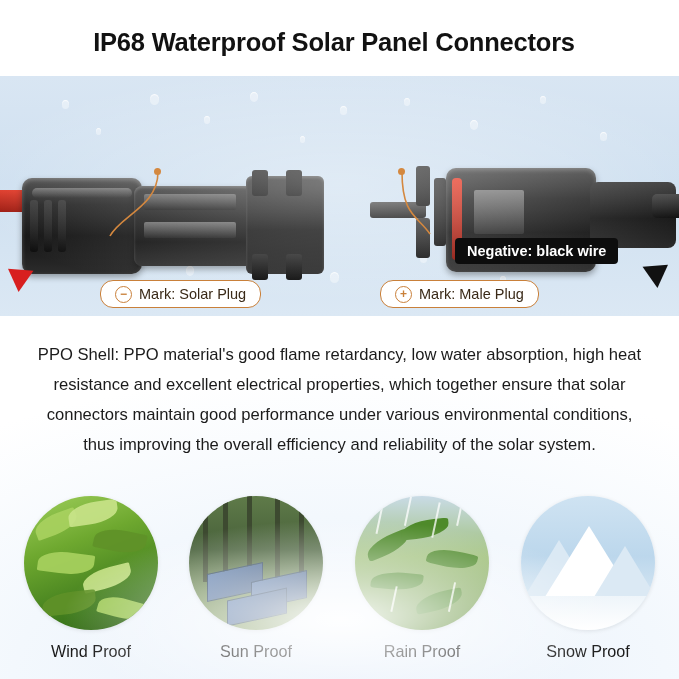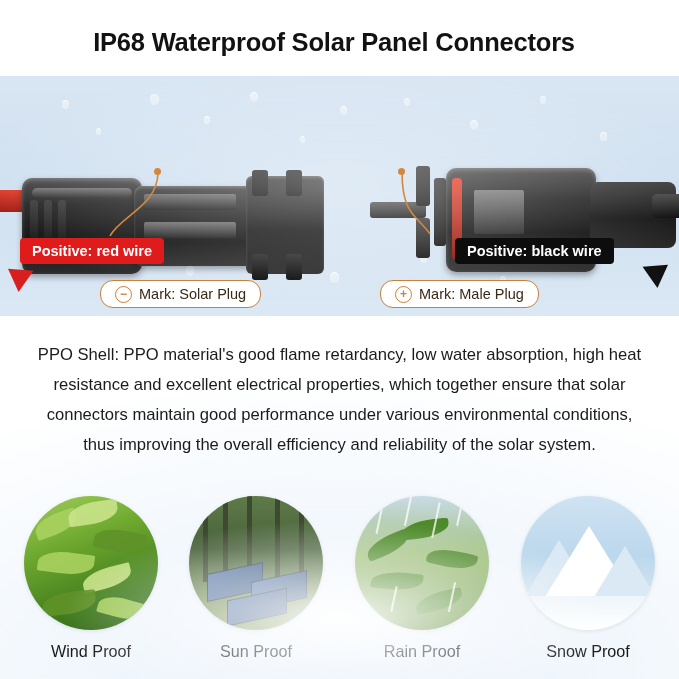--- a/index.html
+++ b/index.html
@@ -222,22 +222,21 @@
     <div class="arrow arrow-right"></div>
   </div>
 
   <svg class="leader" style="left:0;top:76px;width:679px;height:240px;">
     <path d="M158,96 C158,130 120,140 110,160" stroke="#d4883f" stroke-width="1.6" fill="none"></path>
     <path d="M402,96 C402,140 418,140 430,158" stroke="#d4883f" stroke-width="1.6" fill="none"></path>
   </svg>
   <div class="dot" style="left:154px;top:168px;"></div>
   <div class="dot" style="left:398px;top:168px;"></div>
 
-  <div class="label red" style="left:20px;top:238px;">Positive: red wire</div>
-  <div class="label black" style="left:455px;top:238px;">Positive: black wire</div>
+  <div class="label black" style="left:455px;top:238px;">Negative: black wire</div>
 
   <div class="pill" style="left:100px;top:280px;">
     <span class="sym">−</span>
     <span>Mark: Solar Plug</span>
   </div>
   <div class="pill" style="left:380px;top:280px;">
     <span class="sym">+</span>
     <span>Mark: Male Plug</span>
   </div>
 

